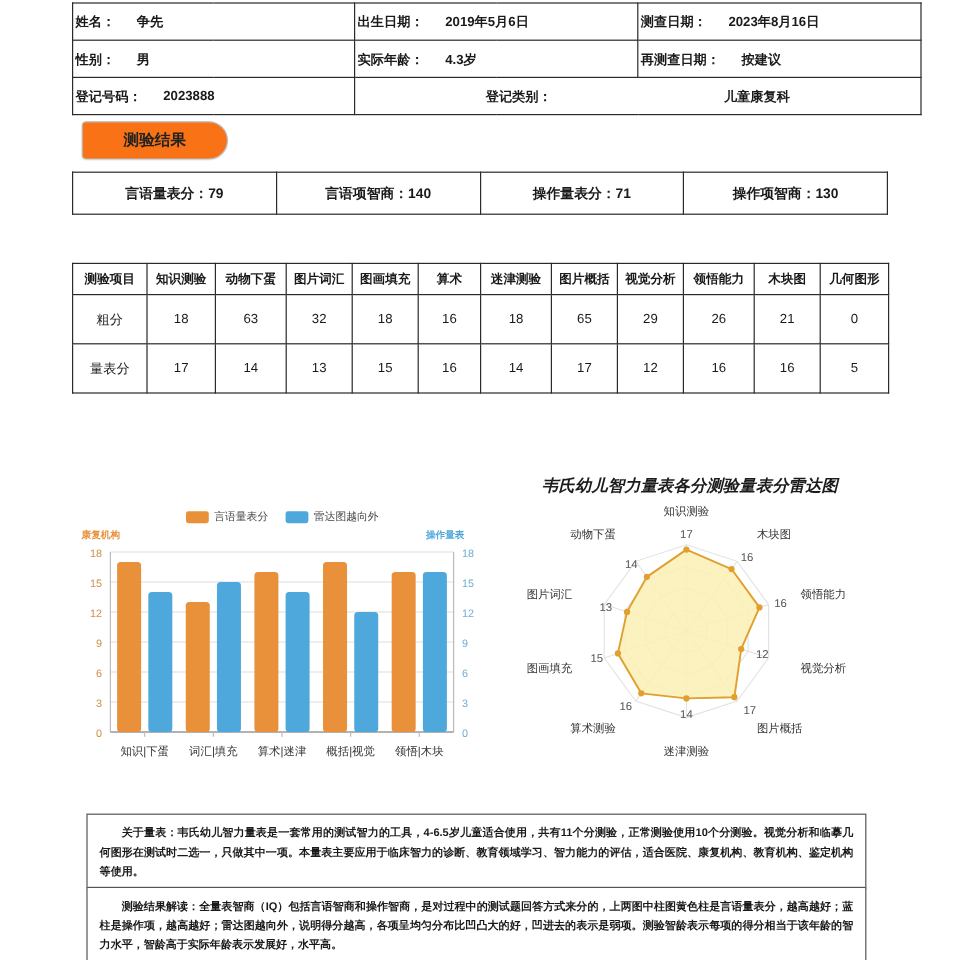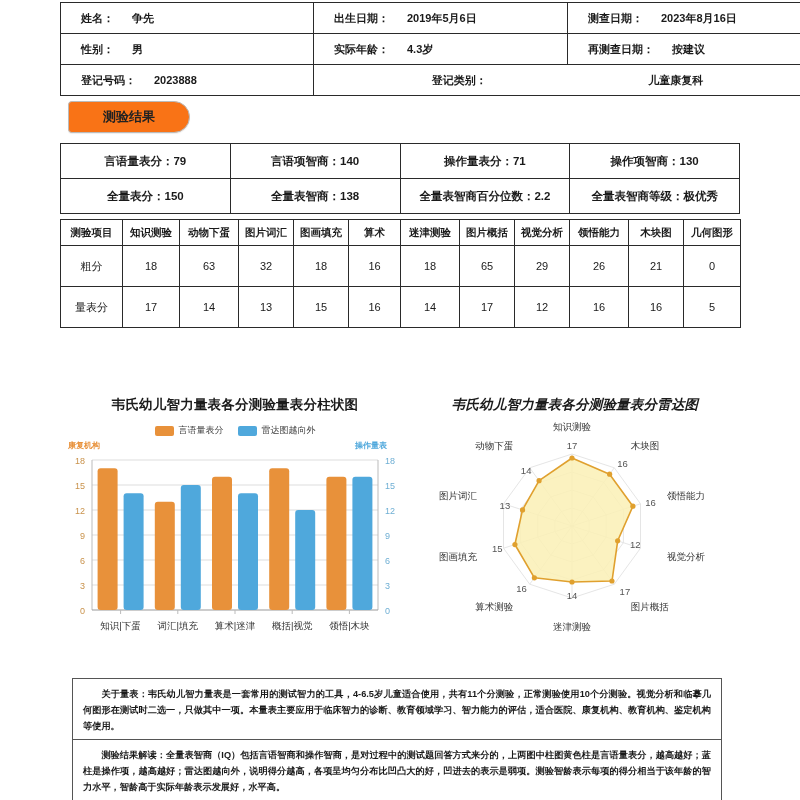--- a/index.html
+++ b/index.html
@@ -39,21 +39,21 @@
     vertical-align: middle;
     white-space: nowrap;
     overflow: hidden;
   }
 
   
   #header-table { position: absolute; left: 60px; top: 2px; }
   #header-table td { height: 30px; }
   #header-table td.lbl {
     text-align: center;
-    padding-left: 20px;
+    padding-left: 2px;
   }
   .kv {
     display: flex;
     align-items: center;
   }
   .kv .k { margin-right: 18px; }
   .kv .v { font-weight: bold; }
 
   
   #result-pill {
@@ -214,26 +214,20 @@
 
   <div id="result-pill">测验结果</div>
 
   <table class="grid" id="summary-table">
     <tbody>
       <tr>
         <td>言语量表分：79</td>
         <td>言语项智商：140</td>
         <td>操作量表分：71</td>
         <td>操作项智商：130</td>
-      </tr>
-      <tr>
-        <td>全量表分：150</td>
-        <td>全量表智商：138</td>
-        <td>全量表智商百分位数：2.2</td>
-        <td>全量表智商等级：极优秀</td>
       </tr>
     </tbody>
   </table>
 
   <table class="grid" id="subtest-table">
     <colgroup>
       <col style="width:62px">
       <col style="width:57px">
         <col style="width:59px">
         <col style="width:55px">
@@ -285,21 +279,20 @@
           <td>14</td>
           <td>17</td>
           <td>12</td>
           <td>16</td>
           <td>16</td>
           <td>5</td>
         </tr>
       </tbody>
   </table>
 
-  <div class="chart-title" id="bar-title">韦氏幼儿智力量表各分测验量表分柱状图</div>
 
   <div id="bar-legend">
     <div class="legend-item">
       <span class="legend-swatch" style="background:#E8913A"></span>
       <span class="legend-label">言语量表分</span>
     </div>
     <div class="legend-item">
       <span class="legend-swatch" style="background:#4FA8DC"></span>
       <span class="legend-label">雷达图越向外</span>
     </div>

